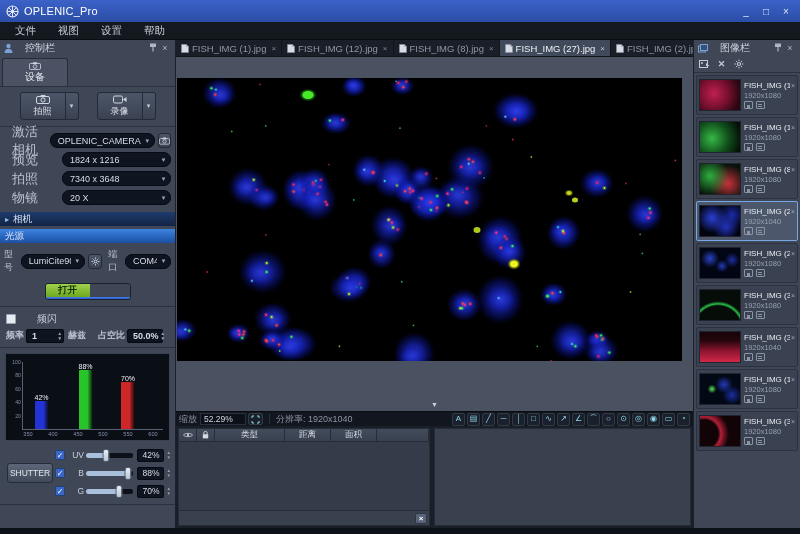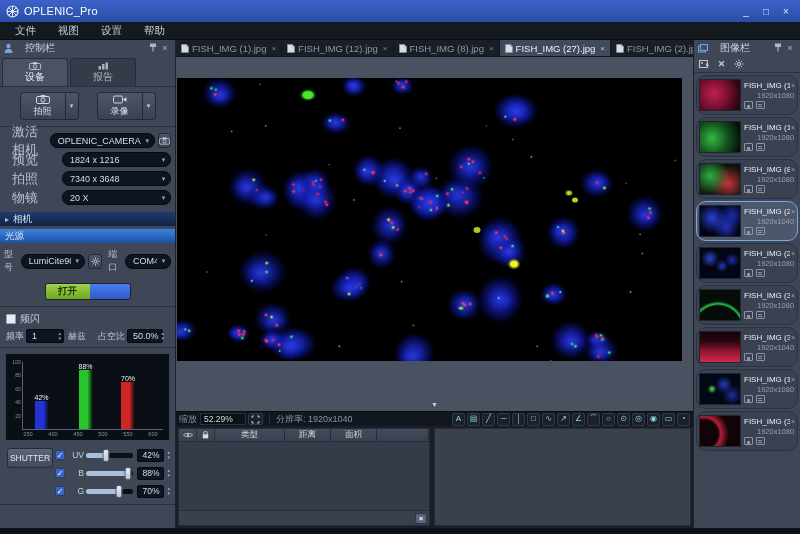--- a/index.html
+++ b/index.html
@@ -56,47 +56,47 @@
   .section-bar { height:14px; display:flex; align-items:center; padding:0 5px; font-size:9.5px; color:#d9e4f2; margin-top:3px; }
   .section-bar.camera { background:linear-gradient(#1e3c6e,#122344); }
   .section-bar.light  { background:linear-gradient(#3b83e0,#1c4fa4); }
   .section-bar .arr { margin-right:4px; font-size:8px; color:#9fc0e8; }
 
   .light-row { display:flex; align-items:center; padding:5px 4px 2px 4px; }
   .mini-label { color:#b9c1cf; font-size:9px; margin-right:2px; }
   .combo.small { flex:none; }
 
   .toggle-row { display:flex; justify-content:center; padding:7px 0 6px 0; border-bottom:1px solid #2a303c; }
-  .toggle { width:86px; height:17px; border-radius:3px; overflow:hidden; display:flex; border:1px solid #1c222d; }
+  .toggle { width:86px; height:17px; border-radius:3px; overflow:hidden; display:flex; border:1px solid #1c222d;flex-direction:column; }
   .toggle .on { width:44px; background:linear-gradient(#9fd24d,#6ea81f); color:#17300a; font-size:9.5px; font-weight:bold;
                 display:flex; align-items:center; justify-content:center; }
   .toggle .knob { flex:1; background:linear-gradient(#4a7ff0,#2c5ac8); }
 
-  .strobe-row { display:flex; align-items:center; padding:5px 6px 1px 6px; }
+  .strobe-row { display:flex; align-items:center; padding:5px 6px 1px 6px;gap:17px; }
   .checkbox { width:10px; height:10px; border:1px solid #9aa4b2; background:#e8ecf2; border-radius:1px; margin-right:4px;
               display:flex; align-items:center; justify-content:center; font-size:8px; color:#1b2f52; }
   .checkbox.checked { background:#3a66c8; border-color:#23406e; color:#fff; }
-  .freq-row { display:flex; align-items:flex-end; padding:2px 6px 4px 6px; color:#b9c1cf; border-bottom:1px solid #2a303c; }
+  .freq-row { display:flex; align-items:flex-start; padding:2px 6px 4px 6px; color:#b9c1cf; border-bottom:1px solid #2a303c;font-weight:bold; }
   .spinbox { height:14px; background:#0f1520; border:1px solid #060a12; border-radius:2px; color:#d7dde7;
              font-size:9px; display:flex; align-items:center; padding:0 2px 0 5px; }
   .spin-arrows { display:flex; flex-direction:column; font-size:5px; line-height:5px; color:#9aa4b4; margin-left:3px; }
 
   
   .chart-box { margin:5px 5px 4px 5px; height:88px; background:#0a0e15; border:1px solid #3a4150; position:relative; padding:8px 6px 10px 16px; }
   .plot { position:relative; width:100%; height:100%; border-left:1px solid #566175; border-bottom:1px solid #566175;
           background:repeating-linear-gradient(to top,transparent 0 6.5px,#1d2534 6.5px 7px); }
   .bar { position:absolute; bottom:0; width:10%; border-radius:1px 1px 0 0; }
   .bar-label { position:absolute; transform:translate(-50%,-100%); color:#f0f3f8; font-size:7px; }
   .ylab { position:absolute; right:100%; margin-right:2px; transform:translateY(50%) scale(.72); transform-origin:right center;
           color:#8394ac; font-size:7px; }
   .xlab { position:absolute; top:100%; transform:translate(-50%,1px) scale(.8); color:#8394ac; font-size:7px; }
 
   
   .sliders { display:flex; padding:3px 5px 6px 5px; border-bottom:1px solid #2a303c; }
-  .shutter-col { width:50px; display:flex; justify-content:center; }
+  .shutter-col { width:50px; display:flex; align-items:center; justify-content:center; }
   .shutter-btn { width:46px; height:20px; background:linear-gradient(#5d6678,#414a5a); border:1px solid #252c39; border-radius:3px;
                  color:#e2e7ef; font-size:8.5px; display:flex; align-items:center; justify-content:center; }
   .sl-rows { flex:1; display:flex; flex-direction:column; gap:4px; }
   .sl-row { display:flex; align-items:center; height:14px; }
   .sl-name { width:15px; color:#c8cfda; font-size:8.5px;text-align:right; }
   .track { flex:1; height:5px; background:#0c1119; border-radius:2px; position:relative; margin:0 4px 0 2px; }
   .track .fill { position:absolute; left:0; top:0; bottom:0; background:#a9c0dc; border-radius:2px; }
   .track .thumb { position:absolute; top:-4px; width:7px; height:13px; background:linear-gradient(#e8edf4,#b9c4d4);
                   border:1px solid #5a6578; border-radius:3px; transform:translateX(-50%); }
   .sl-val { width:27px; height:13px; background:#0f1520; border:1px solid #060a12; border-radius:2px; color:#d7dde7;
@@ -135,29 +135,29 @@
   .m-footer { height:15px; display:flex; align-items:center; justify-content:flex-end; padding:0 2px; background:#39404e; border-top:1px solid #262c38; }
   .m-close { width:12px; height:11px; background:#59637a; border:1px solid #2e3544; border-radius:2px; color:#fff; font-size:8px;
              display:flex; align-items:center; justify-content:center; font-weight:bold; }
   .aux-pane { flex:1; background:#39404e; border:1px solid #262c38; }
 
   
   .right-panel { width:107px; background:#3f4655; border-left:1px solid #1c212b; display:flex; flex-direction:column; }
   .rp-toolbar { height:17px; display:flex; align-items:center; gap:4px; padding:0 4px; border-bottom:1px solid #2a303c; color:#c3cad6; }
   .rp-tool { width:13px; height:13px; display:flex; align-items:center; justify-content:center; font-size:9px; }
   .rp-list { flex:1; overflow:hidden; padding:2px; }
-  .rp-item { height:40px; margin-bottom:2px; background:#3a4150; border:1px solid #2b3140; border-radius:10px;
+  .rp-item { height:40px; margin-bottom:2px; background:#3a4150; border:1px solid #2b3140; border-radius:2px;
              display:flex; align-items:center; padding:2px; }
   .rp-item.selected { background:#4d576c; border:1px solid #76a8e8; }
   .thumb { width:42px; height:32px; border:1px solid #20242e; background:#050810; flex:0 0 auto; }
   .rp-info { flex:1; min-width:0; padding-left:3px; display:flex; flex-direction:column; justify-content:center; }
   .rp-name-row { display:flex; align-items:center; }
   .rp-name { flex:1; color:#e9edf4; font-size:8px; white-space:nowrap; overflow:hidden; }
   .rp-x { color:#9aa3b2; font-size:7px; margin-left:1px; }
-  .rp-res { color:#97a1b2; font-size:7.5px; margin:1px 13px; }
+  .rp-res { color:#97a1b2; font-size:7.5px; margin:1px 0; }
   .rp-icons { display:flex; gap:3px; }
   .mini-ic { width:9px; height:8px; border:1px solid #8b94a4; border-radius:1px; position:relative; }
   .mini-ic.disk::after { content:""; position:absolute; left:2px; top:3px; width:3px; height:3px; background:#8b94a4; }
   .mini-ic.exp::after { content:""; position:absolute; left:1px; top:2px; width:4px; height:1px; background:#8b94a4; box-shadow:0 2px 0 #8b94a4; }
 
   
   .k-red-tissue { background:radial-gradient(circle at 35% 45%, #c02050 0%, #7a1030 45%, #2a0610 85%); }
   .k-green-cells { background:radial-gradient(circle at 30% 55%, #35b845 0%, #11501c 50%, #041007 90%); }
   .k-green-red { background:radial-gradient(circle at 25% 40%, #2fae3e 0%, transparent 55%),
                  radial-gradient(circle at 70% 65%, #c8303a 0%, transparent 55%), #07120a; }
@@ -224,30 +224,20 @@
       <div class="lp-tabs" id="lp-tabs">
           <div class="lp-tab active">
             <span class="glyph icon-svg">
               <svg width="12" height="8" viewBox="0 0 14 9">
                 <rect x="0.5" y="1.5" width="13" height="7" rx="1.5" fill="none" stroke="#cfd6e2"></rect>
                 <rect x="4.5" y="0" width="5" height="2.2" rx="0.8" fill="#cfd6e2"></rect>
                 <circle cx="7" cy="5" r="2.1" fill="none" stroke="#cfd6e2"></circle>
               </svg>
             </span>
             <span>设备</span>
-          </div>
-          <div class="lp-tab">
-            <span class="glyph icon-svg">
-              <svg width="11" height="8" viewBox="0 0 11 8">
-                <rect x="0.5" y="4" width="2.5" height="3.5" fill="#aab2c0"></rect>
-                <rect x="4" y="2" width="2.5" height="5.5" fill="#aab2c0"></rect>
-                <rect x="7.5" y="0.5" width="2.5" height="7" fill="#aab2c0"></rect>
-              </svg>
-            </span>
-            <span>报告</span>
           </div>
         </div>
 
       <div class="cap-row">
         <div class="split-btn">
           <div class="split-main">
             <span class="icon-svg">
               <svg width="14" height="9" viewBox="0 0 14 9">
                   <rect x="0.5" y="1.5" width="13" height="7" rx="1.5" fill="none" stroke="#cfd6e2"></rect>
                   <rect x="4.5" y="0" width="5" height="2.2" rx="0.8" fill="#cfd6e2"></rect>

